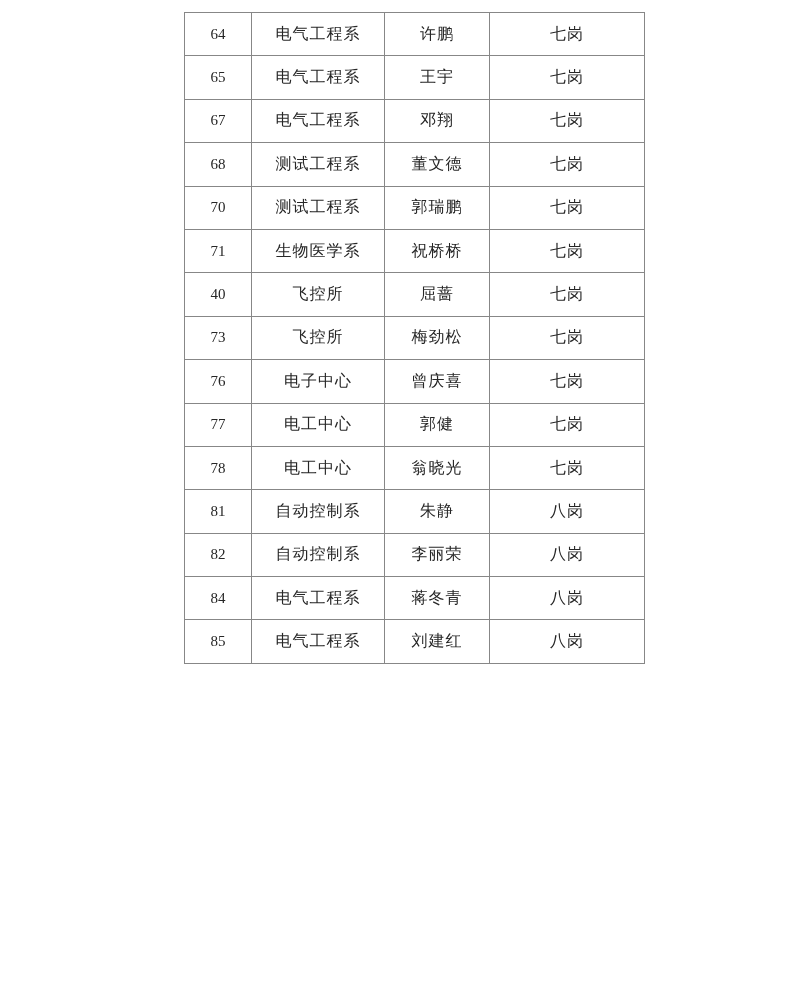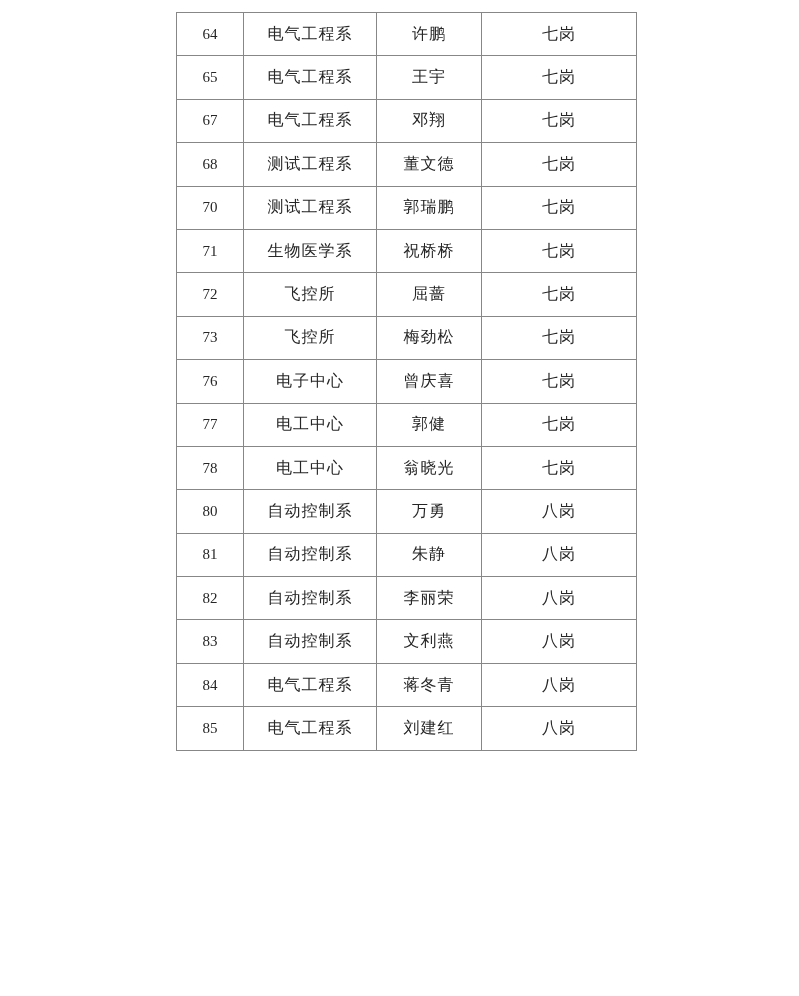--- a/index.html
+++ b/index.html
@@ -11,21 +11,21 @@
     overflow: hidden;
   }
   .page {
     position: relative;
     width: 799px;
     height: 996px;
     background: #ffffff;
   }
   table.staff-table {
     position: absolute;
-    left: 176px;
+    left: 184px;
     top: 12px;
     width: 460px;
     border-collapse: collapse;
     table-layout: fixed;
   }
   table.staff-table td {
     border: 1px solid #878787;
     height: 43.4px;
     text-align: center;
     vertical-align: middle;
@@ -86,21 +86,21 @@
           <td>郭瑞鹏</td>
           <td>七岗</td>
         </tr>
         <tr>
           <td class="num">71</td>
           <td>生物医学系</td>
           <td>祝桥桥</td>
           <td>七岗</td>
         </tr>
         <tr>
-          <td class="num">72</td>
+          <td class="num">40</td>
           <td>飞控所</td>
           <td>屈蔷</td>
           <td>七岗</td>
         </tr>
         <tr>
           <td class="num">73</td>
           <td>飞控所</td>
           <td>梅劲松</td>
           <td>七岗</td>
         </tr>
@@ -116,41 +116,29 @@
           <td>郭健</td>
           <td>七岗</td>
         </tr>
         <tr>
           <td class="num">78</td>
           <td>电工中心</td>
           <td>翁晓光</td>
           <td>七岗</td>
         </tr>
         <tr>
-          <td class="num">80</td>
-          <td>自动控制系</td>
-          <td>万勇</td>
-          <td>八岗</td>
-        </tr>
-        <tr>
           <td class="num">81</td>
           <td>自动控制系</td>
           <td>朱静</td>
           <td>八岗</td>
         </tr>
         <tr>
           <td class="num">82</td>
           <td>自动控制系</td>
           <td>李丽荣</td>
-          <td>八岗</td>
-        </tr>
-        <tr>
-          <td class="num">83</td>
-          <td>自动控制系</td>
-          <td>文利燕</td>
           <td>八岗</td>
         </tr>
         <tr>
           <td class="num">84</td>
           <td>电气工程系</td>
           <td>蒋冬青</td>
           <td>八岗</td>
         </tr>
         <tr>
           <td class="num">85</td>

